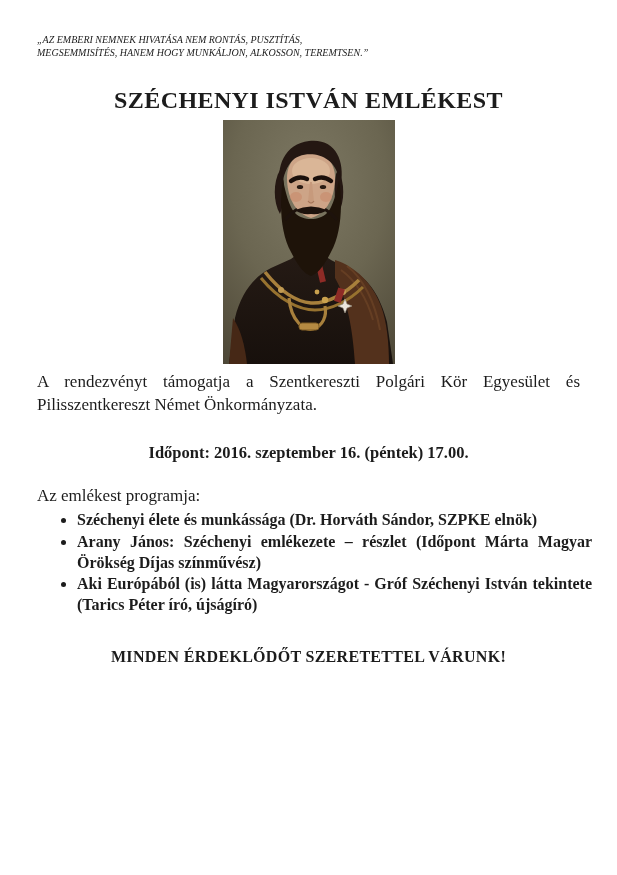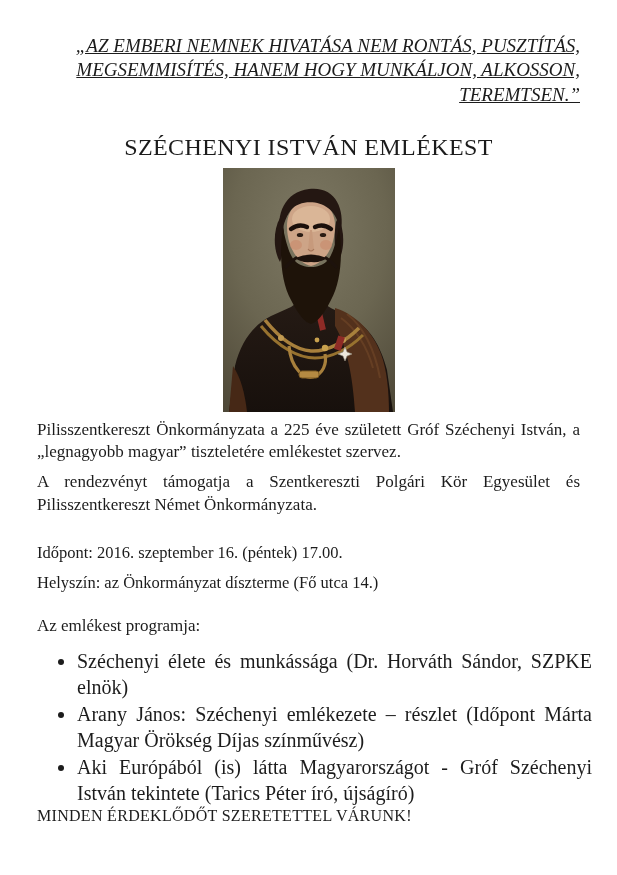--- a/index.html
+++ b/index.html
@@ -3,42 +3,42 @@
 <meta charset="utf-8">
 <style>
   html,body { margin:0; padding:0; background:#ffffff; }
   .page {
     width:617px; height:875px; background:#ffffff; box-sizing:border-box;
     padding:34px 37px 0 37px; font-family:"Liberation Serif", serif;
     color:#1c1c1c; overflow:hidden; margin:0 auto; position:relative;
   }
   p { margin:0; }
   .quote {
-    text-align:right; font-style:italic; font-size:19px;
-    line-height:1.28; white-space:pre-line;text-decoration:underline;
+    text-align:left; font-style:italic; font-size:10px;
+    line-height:1.28; white-space:pre-line;
   }
   .title {
-    text-align:center; font-weight:normal; font-size:24px;
+    text-align:center; font-weight:bold; font-size:24px;
     margin:27px 0 0 0; letter-spacing:0.4px; line-height:1.15;
   }
   .portrait-wrap { width:172px; height:244px; margin:6px auto 0 auto; line-height:0; }
   .portrait-wrap svg { display:block; }
   .body { font-size:17px; line-height:1.34; margin-top:7px; }
   .just { text-align:justify; }
-  .center-bold { text-align:left; font-weight:normal; font-size:16.5px; line-height:1.3; }
+  .center-bold { text-align:center; font-weight:bold; font-size:16.5px; line-height:1.3; }
   .time { margin-top:25px; }
   .loc  { margin-top:9px; }
   .program-heading { margin-top:22px; }
   ul.program {
-    margin:10px -12px 0 0; padding-left:40px;
-    font-size:20px; line-height:1.3;
+    margin:2px -12px 0 0; padding-left:40px;
+    font-size:16px; line-height:1.3;font-weight:bold;
   }
   ul.program li { text-align:justify; margin-top:1px; }
   .guest { margin-top:30px; white-space:pre-line; }
-  .closing { font-size:16px; letter-spacing:0.3px; }
+  .closing { margin-top:31px; font-size:16px; letter-spacing:0.3px; }
 </style>
 </head>
 <body>
 
 <div class="page">
 
   <p class="quote">„AZ EMBERI NEMNEK HIVATÁSA NEM RONTÁS, PUSZTÍTÁS,
 MEGSEMMISÍTÉS, HANEM HOGY MUNKÁLJON, ALKOSSON, TEREMTSEN.”</p>
 
   <h1 class="title">SZÉCHENYI ISTVÁN EMLÉKEST</h1>
@@ -99,25 +99,23 @@
       <circle cx="120" cy="172" r="3" fill="#c19a52"></circle>
       <rect x="76" y="203" width="20" height="7" rx="3" fill="#b58a42" stroke="#7e5c24" stroke-width="1"></rect>
 
       <rect x="113" y="168" width="7" height="14" fill="#8e2b26" transform="rotate(18 116 175)"></rect>
       <path d="M122,179 L124,184 L129,186 L124,188 L122,193 L120,188 L115,186 L120,184 Z" fill="#ece7dc" stroke="#9a9384" stroke-width="0.6"></path>
       <circle cx="102" cy="180" r="3.2" fill="#c9a14e"></circle>
       <circle cx="94" cy="172" r="2.4" fill="#c9a14e"></circle>
     </svg>
   </div>
 
-  <p class="body just">Pilisszentkereszt Önkormányzata a 225 éve született Gróf Széchenyi István, a „legnagyobb magyar” tiszteletére emlékestet szervez.</p>
   <p class="body just">A rendezvényt támogatja a Szentkereszti Polgári Kör Egyesület és Pilisszentkereszt Német Önkormányzata.</p>
 
   <p class="center-bold time">Időpont: 2016. szeptember 16. (péntek) 17.00.</p>
-  <p class="center-bold loc">Helyszín: az Önkormányzat díszterme (Fő utca 14.)</p>
 
   <p class="body program-heading">Az emlékest programja:</p>
 
   <ul class="program">
     <li>Széchenyi élete és munkássága (Dr. Horváth Sándor, SZPKE elnök)</li>
     <li>Arany János: Széchenyi emlékezete – részlet (Időpont Márta Magyar Örökség Díjas színművész)</li>
     <li>Aki Európából (is) látta Magyarországot - Gróf Széchenyi István tekintete (Tarics Péter író, újságíró)</li>
   </ul>
 
 

